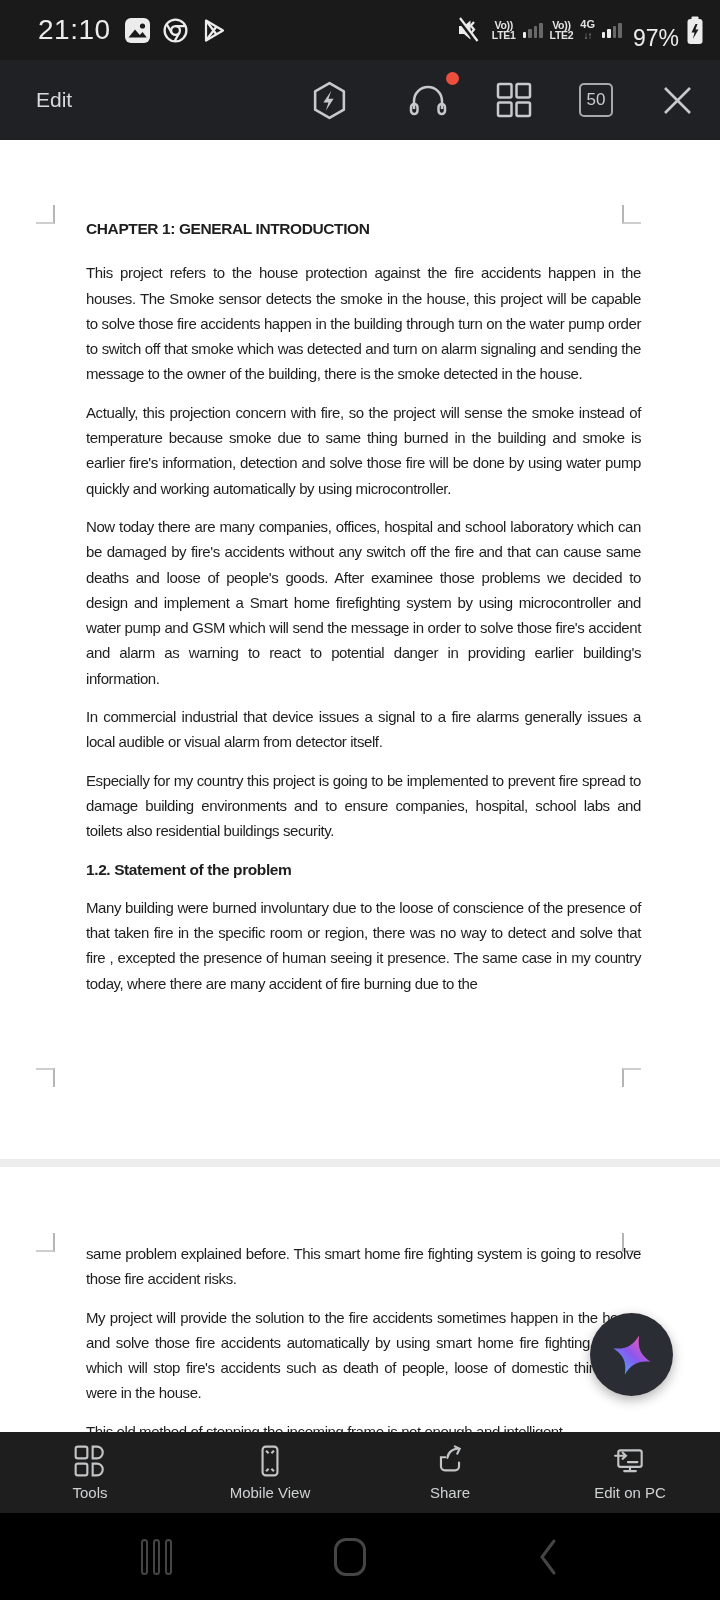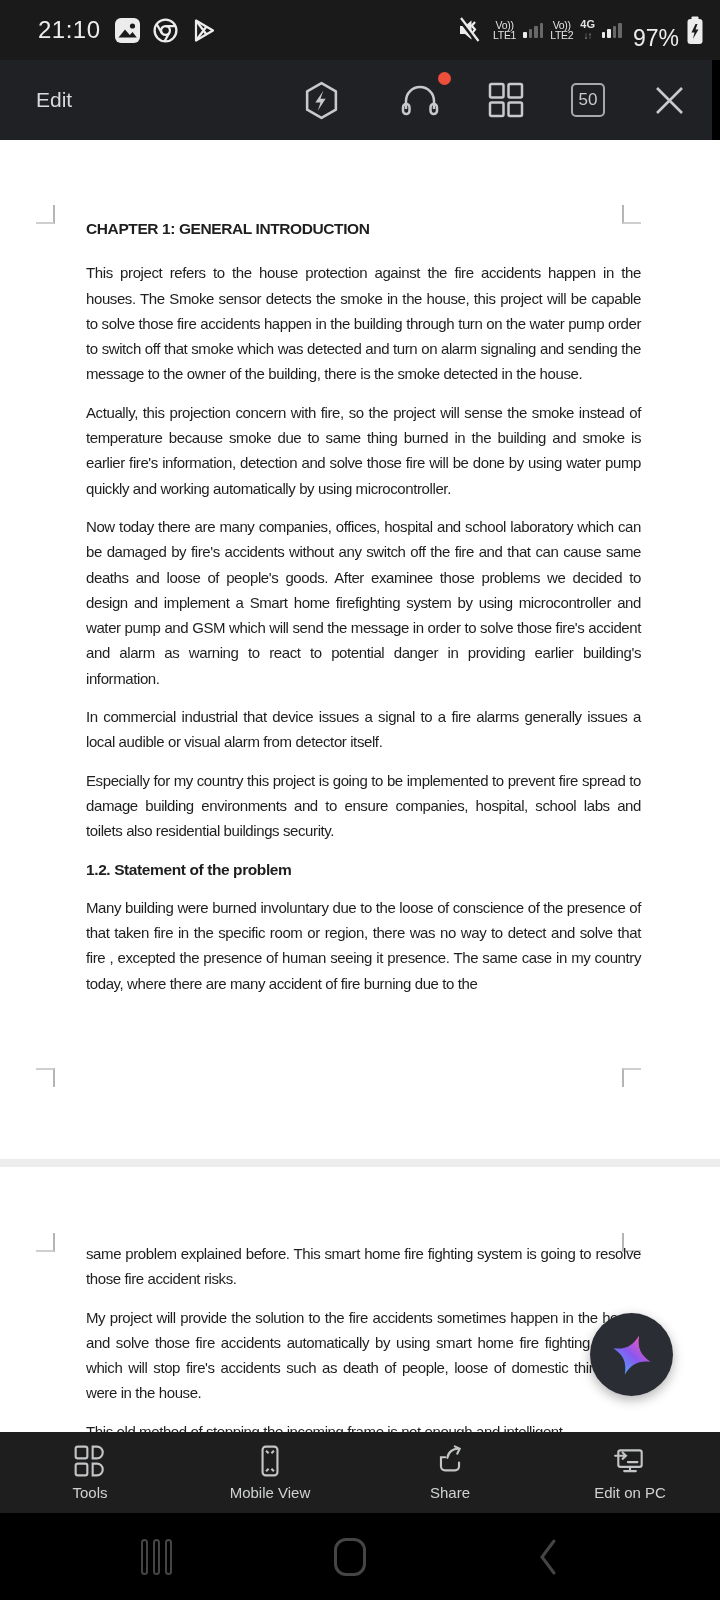--- a/index.html
+++ b/index.html
@@ -2,36 +2,36 @@
 <html><head>
 <meta charset="utf-8">
 <style>
   html,body{margin:0;padding:0;background:#000;}
   .screen{position:relative;width:720px;height:1600px;overflow:hidden;background:#000;
           font-family:"Liberation Sans","DejaVu Sans",sans-serif;-webkit-font-smoothing:antialiased;}
 
   
   .status-bar{position:absolute;top:0;left:0;right:0;height:60px;background:#1a1a1a;
               display:flex;align-items:center;padding:0 16px 0 38px;box-sizing:border-box;color:#ececec;}
-  .sb-time{font-size:24px;letter-spacing:.5px;}
+  .sb-time{font-size:28px;letter-spacing:.5px;}
   .sb-left-icons{display:flex;align-items:center;gap:11px;margin-left:13px;}
   .sb-right{margin-left:auto;display:flex;align-items:center;gap:7px;}
   .sb-dual{display:flex;flex-direction:column;align-items:center;font-size:10.5px;line-height:10.5px;
-           font-weight:400;letter-spacing:-.3px;color:#e2e2e2;}
+           font-weight:700;letter-spacing:-.3px;color:#e2e2e2;}
   .sb-bars{display:flex;align-items:flex-end;gap:2px;height:16px;}
   .sb-bars i{display:block;width:3.5px;border-radius:1px;background:#686868;}
   .sb-bars i.on{background:#ececec;}
   .b1{height:6px}.b2{height:9px}.b3{height:12px}.b4{height:15px}
   .sb-4g{display:flex;flex-direction:column;align-items:center;line-height:11px;}
   .sb-4g .g{font-size:11px;font-weight:700;color:#e2e2e2;}
   .sb-4g .ar{font-size:10px;color:#9b9b9b;letter-spacing:-1px;}
   .sb-pct{font-size:23px;margin-left:4px;margin-top:16px;}
 
   
-  .app-bar{position:absolute;top:60px;left:0;right:8px;height:80px;background:#1f2124;
+  .app-bar{position:absolute;top:60px;left:0;right:0;height:80px;background:#1f2124;
            display:flex;align-items:center;padding:0 24px 0 36px;box-sizing:border-box;}
   .app-title{font-size:21px;color:#d9dadc;}
   .ab-icons{margin-left:auto;display:flex;align-items:center;gap:46px;}
   .ab-btn{position:relative;display:flex;align-items:center;justify-content:center;}
   .ab-btn.hex{margin-right:14px;}
   .red-dot{position:absolute;top:-9px;right:-10px;width:13px;height:13px;border-radius:50%;background:#ee4f3c;}
   .badge50{width:34px;height:34px;border:2.5px solid #a6a8aa;border-radius:5px;color:#c9cbcd;
            font-size:17px;display:flex;align-items:center;justify-content:center;box-sizing:border-box;}
 
   

